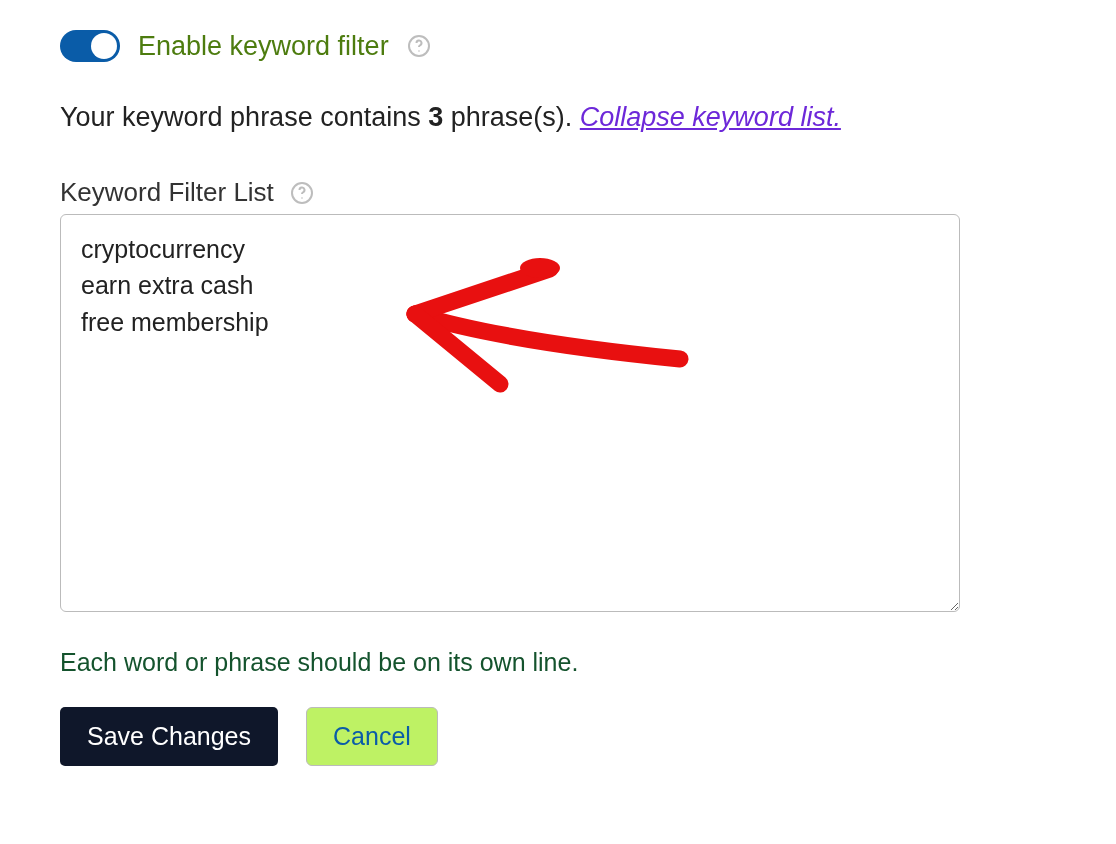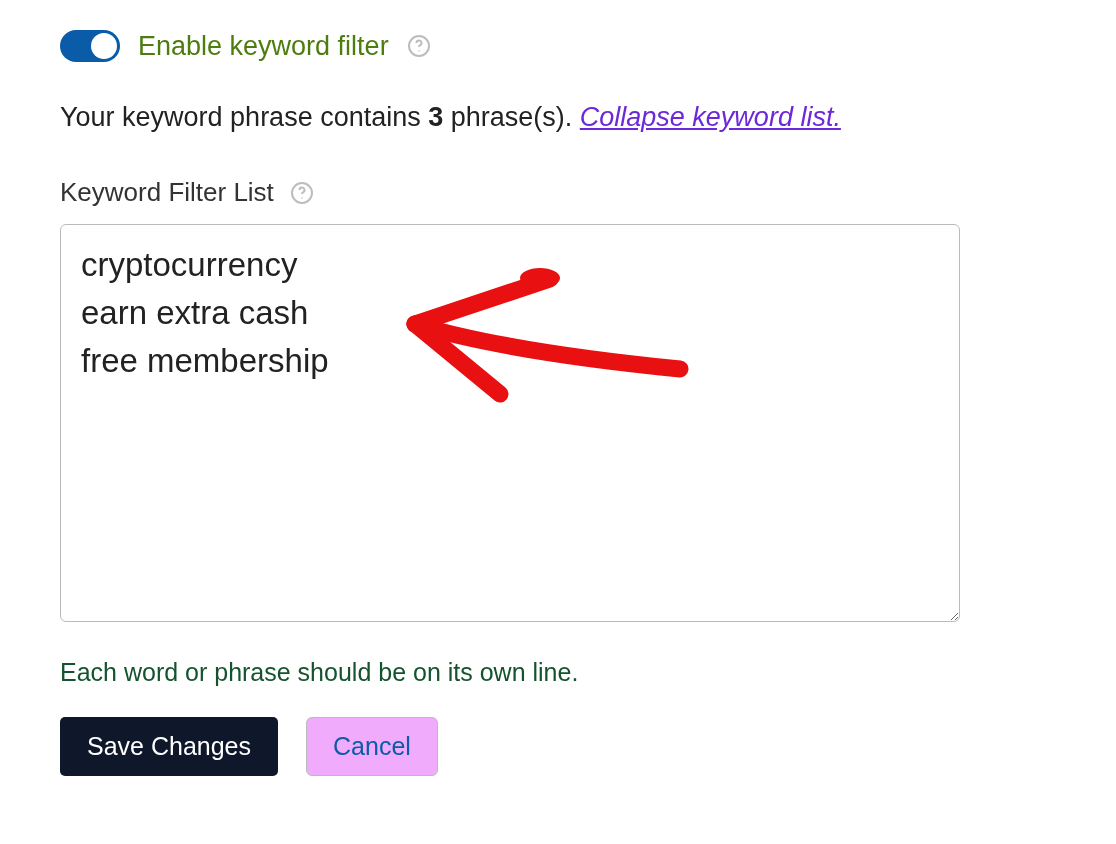--- a/index.html
+++ b/index.html
@@ -57,36 +57,36 @@
     .summary .collapse-link {
       color: #6d28d9;
       text-decoration: underline;
       cursor: pointer;
       font-style: italic;
     }
     .list-label-row {
       display: flex;
       align-items: center;
       gap: 16px;
-      margin-bottom: 16px;
+      margin-bottom: 6px;
     }
     .list-label {
       font-size: 26px;
       color: #333;
     }
     .textarea-wrap {
       position: relative;
       width: 900px;
     }
     .keyword-textarea {
       width: 100%;
       height: 398px;
       padding: 16px 20px;
       font-family: inherit;
-      font-size: 33px;
+      font-size: 25px;
       line-height: 1.45;
       color: #222;
       border: 1px solid #bbb;
       border-radius: 6px;
       resize: both;
       outline: none;
       background: #fff;
     }
     .annotation-arrow {
       position: absolute;
@@ -110,21 +110,21 @@
       padding: 14px 26px;
       border-radius: 5px;
       cursor: pointer;
       border: 1px solid transparent;
     }
     .btn-primary {
       background: #0f172a;
       color: #fff;
     }
     .btn-secondary {
-      background: #f0abfc;
+      background: #bef264;
       color: #0a5ca8;
       border: 1px solid #bbb;
       border-radius: 6px;
     }
   </style>
 </head>
 <body>
 
 <div class="row-toggle">
   <div class="toggle">

